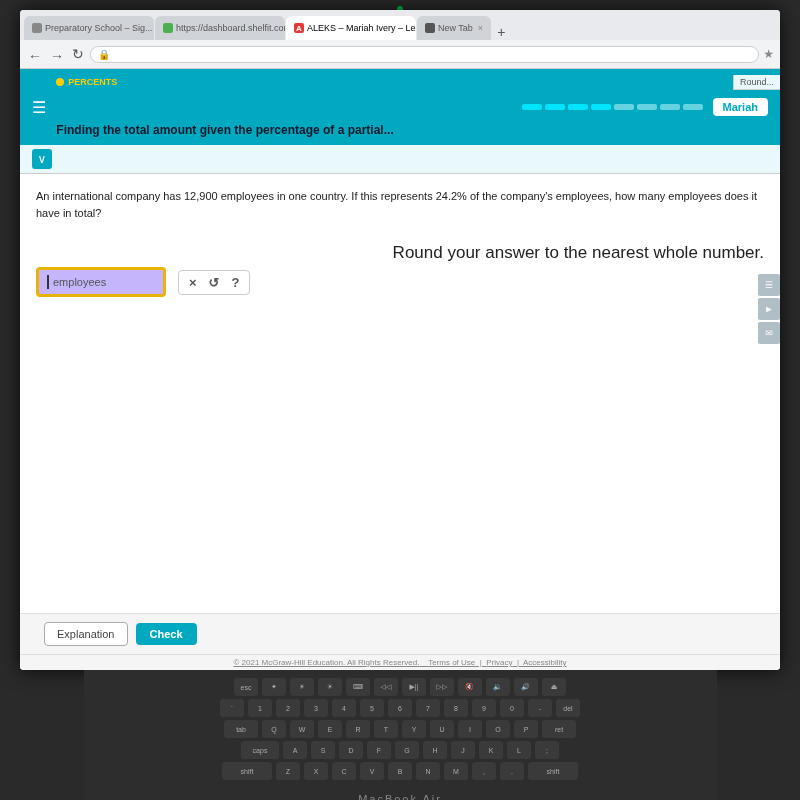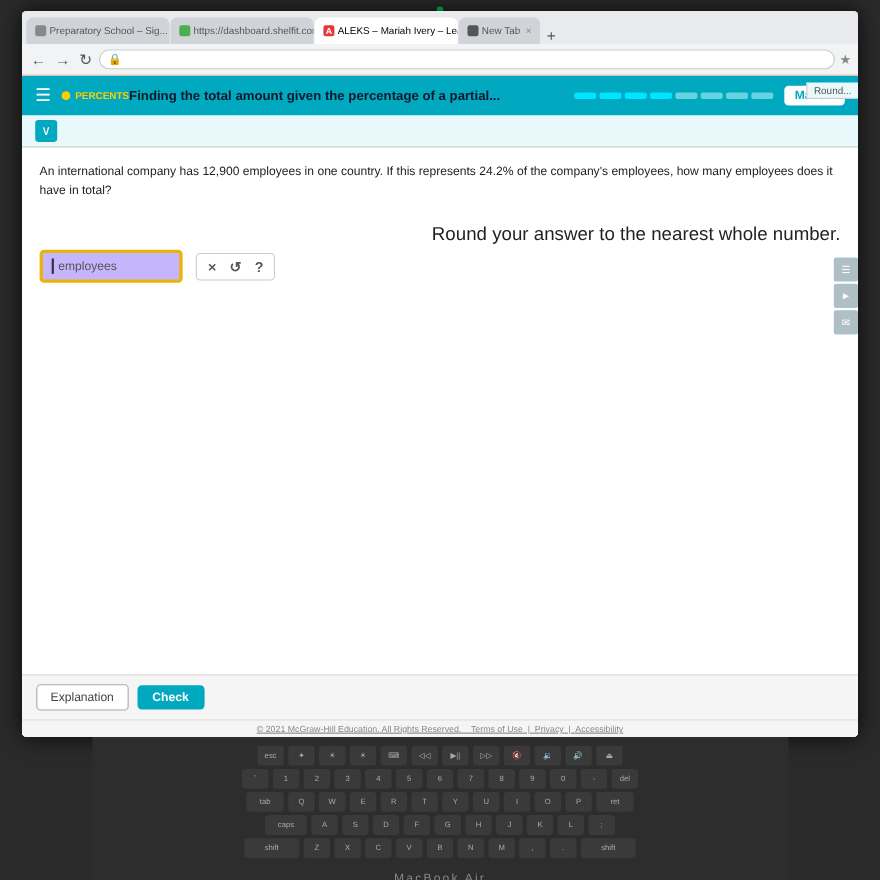--- a/index.html
+++ b/index.html
@@ -81,21 +81,21 @@
       color: #aaa;
       font-size: 7px;
       display: flex;
       align-items: center;
       justify-content: center;
     }
 
     
     .browser-chrome {
       width: 100%;
-      background: #f97316;
+      background: #7dd3fc;
       border-bottom: 1px solid #ccc;
     }
 
     
     .tab-bar {
       display: flex;
       align-items: flex-end;
       background: #e8eaed;
       padding: 4px 4px 0 4px;
       height: 30px;
@@ -216,21 +216,22 @@
     }
 
     .hamburger {
       color: white;
       font-size: 16px;
       cursor: pointer;
     }
 
     .header-title-area {
       display: flex;
-      flex-direction: row;
+      flex-direction: column;
+      gap: 36px;
     }
 
     .header-percents {
       color: #ffcc00;
       font-size: 9px;
       font-weight: bold;
       display: flex;
       align-items: center;
       gap: 4px;
     }
@@ -408,21 +409,21 @@
     .aleks-footer {
       position: absolute;
       bottom: 0;
       left: 0;
       right: 0;
       background: #f5f5f5;
       border-top: 1px solid #ddd;
     }
 
     .footer-buttons {
-      padding: 8px 13px;
+      padding: 8px 24px;
       display: flex;
       gap: 8px;
       align-items: center;
     }
 
     .btn-explanation {
       background: #fff;
       border: 1px solid #aaa;
       border-radius: 4px;
       padding: 5px 12px;

